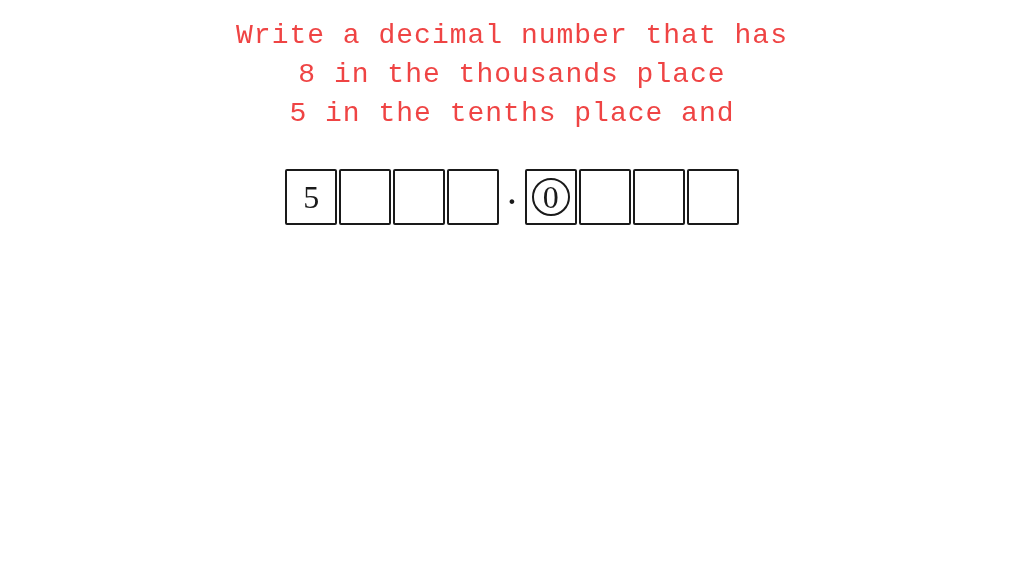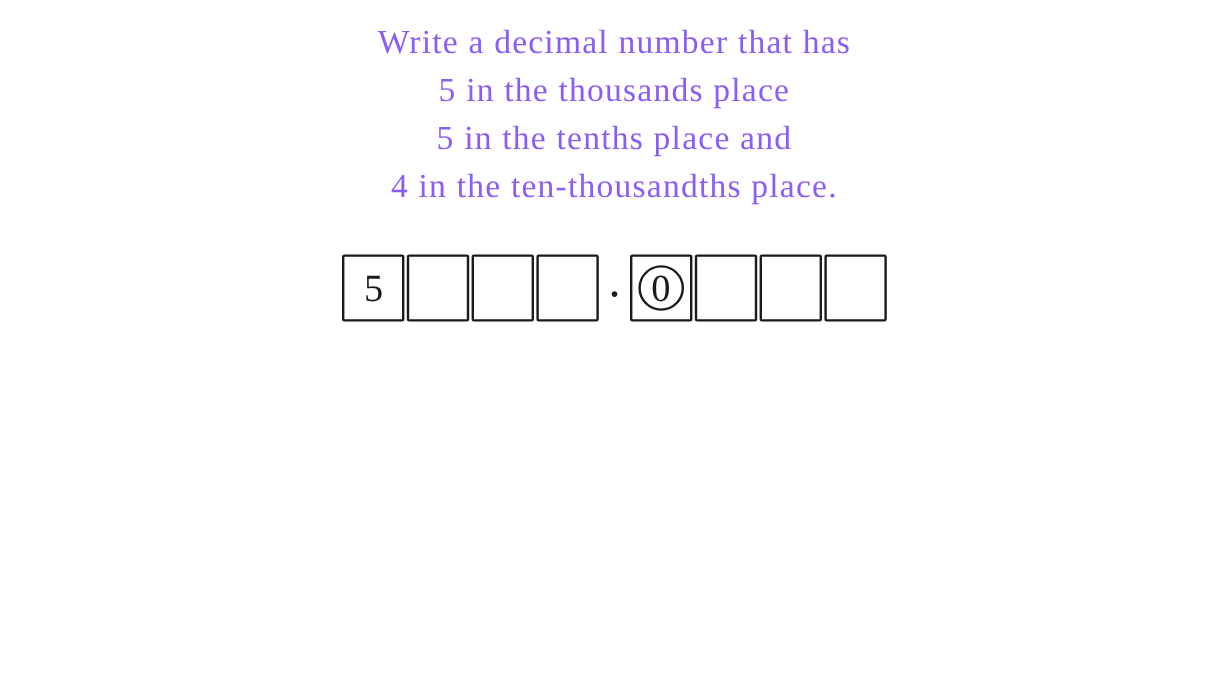--- a/index.html
+++ b/index.html
@@ -11,23 +11,23 @@
       overflow: hidden;
       font-family: 'Segoe UI', cursive, sans-serif;
       display: flex;
       flex-direction: column;
       align-items: center;
       justify-content: flex-start;
       padding-top: 20px;
     }
 
     .handwriting {
-      font-family: Liberation Serif, serif;
+      font-family: Liberation Mono, monospace;
       font-size: 28px;
-      color: #8b5cf6;
+      color: #ef4444;
       font-weight: normal;
       letter-spacing: 1px;
     }
 
     .text-block {
       display: flex;
       flex-direction: column;
       align-items: center;
       gap: 8px;
       margin-bottom: 30px;
@@ -90,23 +90,22 @@
       top: 50%;
       left: 50%;
       transform: translate(-50%, -50%);
     }
   </style>
 </head>
 <body>
 
 <div class="text-block">
   <span class="line handwriting">Write a decimal number that has</span>
-  <span class="line handwriting">5 in the thousands place</span>
+  <span class="line handwriting">8 in the thousands place</span>
   <span class="line handwriting">5 in the tenths place and</span>
-  <span class="line handwriting">4 in the ten-thousandths place.</span>
 </div>
 
 <div class="digit-row">
 
   <div class="digit-box filled">
     <span>5</span>
   </div>
 
   <div class="digit-box">
     <span></span>

